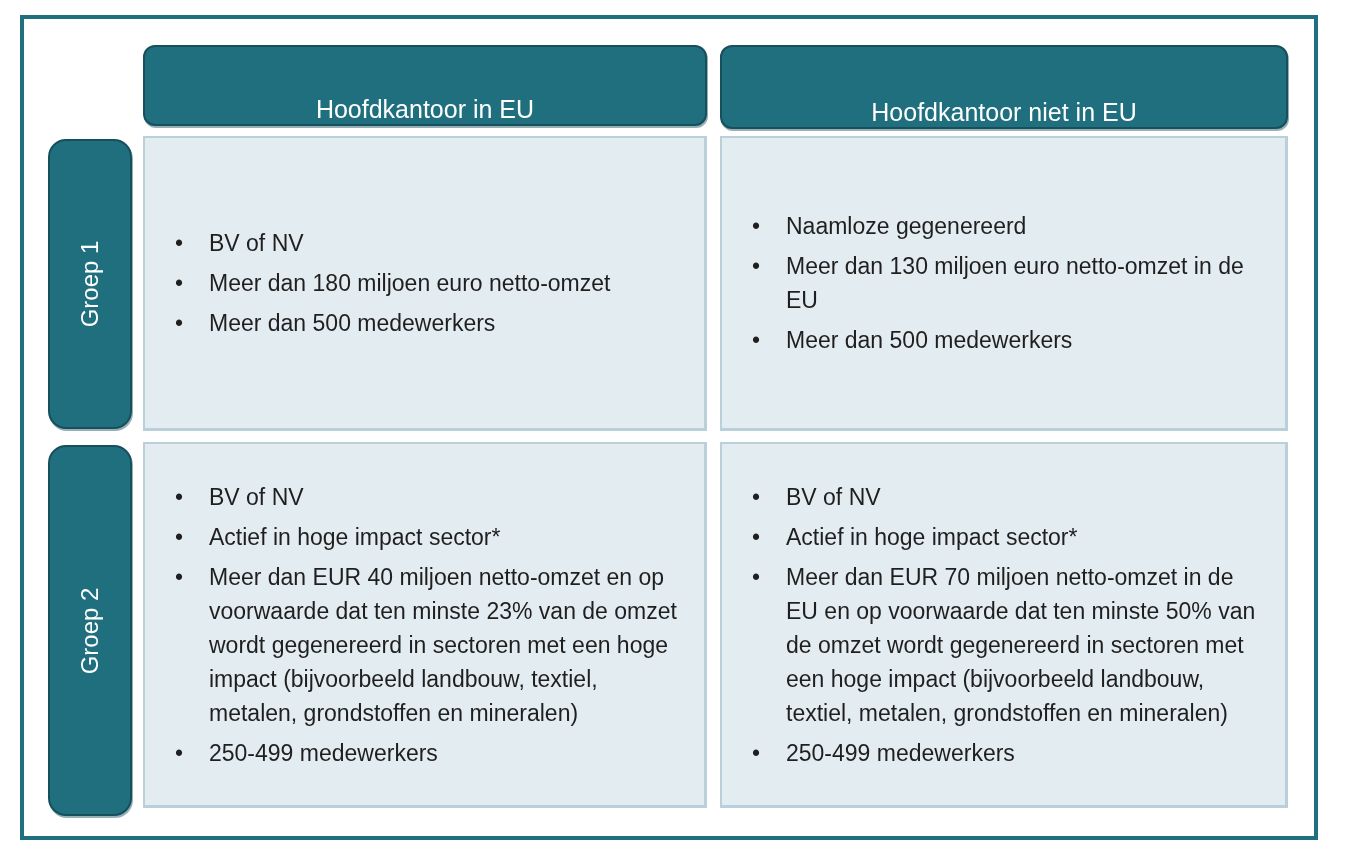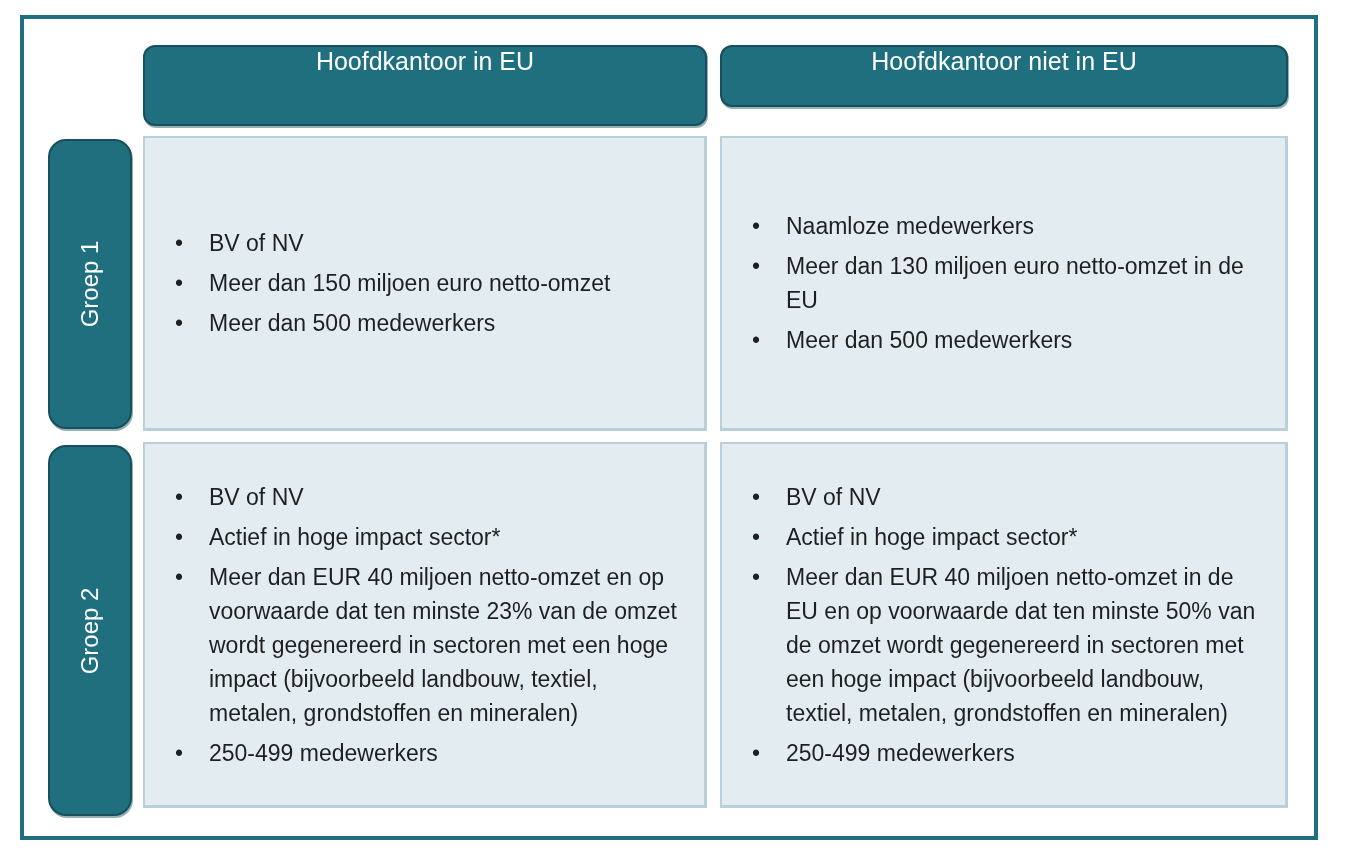--- a/index.html
+++ b/index.html
@@ -31,27 +31,27 @@
     background:#FFFFFF;
   }
   .col-header{
     position:absolute;
     box-sizing:border-box;
     background:var(--teal);
     border:2px solid var(--teal-border);
     border-radius:12px;
     color:var(--header-text);
     display:flex;
-    align-items:flex-start;
+    align-items:flex-end;
     justify-content:center;
     font-size:25px;
     box-shadow:1px 2px 0 rgba(23,80,93,.45);
   }
   .col-header.h1{left:143px; top:45px; width:564px; height:81px;}
-  .col-header.h2{left:720px; top:45px; width:568px; height:62px;}
+  .col-header.h2{left:720px; top:45px; width:568px; height:84px;}
   .row-header{
     position:absolute;
     box-sizing:border-box;
     background:var(--teal);
     border:2px solid var(--teal-border);
     border-radius:18px;
     color:var(--header-text);
     display:flex;
     align-items:center;
     justify-content:center;
@@ -122,34 +122,34 @@
   </div>
 
   <div class="cell c1">
     <ul class="bullets">
         <li>
           <span class="bullet">•</span>
           <span class="txt">BV of NV</span>
         </li>
         <li>
           <span class="bullet">•</span>
-          <span class="txt">Meer dan 150 miljoen euro netto-omzet</span>
+          <span class="txt">Meer dan 180 miljoen euro netto-omzet</span>
         </li>
         <li>
           <span class="bullet">•</span>
           <span class="txt">Meer dan 500 medewerkers</span>
         </li>
       </ul>
   </div>
 
   <div class="cell c2">
     <ul class="bullets">
         <li>
           <span class="bullet">•</span>
-          <span class="txt">Naamloze medewerkers</span>
+          <span class="txt">Naamloze gegenereerd</span>
         </li>
         <li>
           <span class="bullet">•</span>
           <span class="txt">Meer dan 130 miljoen euro netto-omzet in de EU</span>
         </li>
         <li>
           <span class="bullet">•</span>
           <span class="txt">Meer dan 500 medewerkers</span>
         </li>
       </ul>
@@ -181,21 +181,21 @@
         <li>
           <span class="bullet">•</span>
           <span class="txt">BV of NV</span>
         </li>
         <li>
           <span class="bullet">•</span>
           <span class="txt">Actief in hoge impact sector*</span>
         </li>
         <li>
           <span class="bullet">•</span>
-          <span class="txt">Meer dan EUR 40 miljoen netto-omzet in de EU en op voorwaarde dat ten minste 50% van de omzet wordt gegenereerd in sectoren met een hoge impact (bijvoorbeeld landbouw, textiel, metalen, grondstoffen en mineralen)</span>
+          <span class="txt">Meer dan EUR 70 miljoen netto-omzet in de EU en op voorwaarde dat ten minste 50% van de omzet wordt gegenereerd in sectoren met een hoge impact (bijvoorbeeld landbouw, textiel, metalen, grondstoffen en mineralen)</span>
         </li>
         <li>
           <span class="bullet">•</span>
           <span class="txt">250-499 medewerkers</span>
         </li>
       </ul>
   </div>
 </div>
 
 </body></html>

